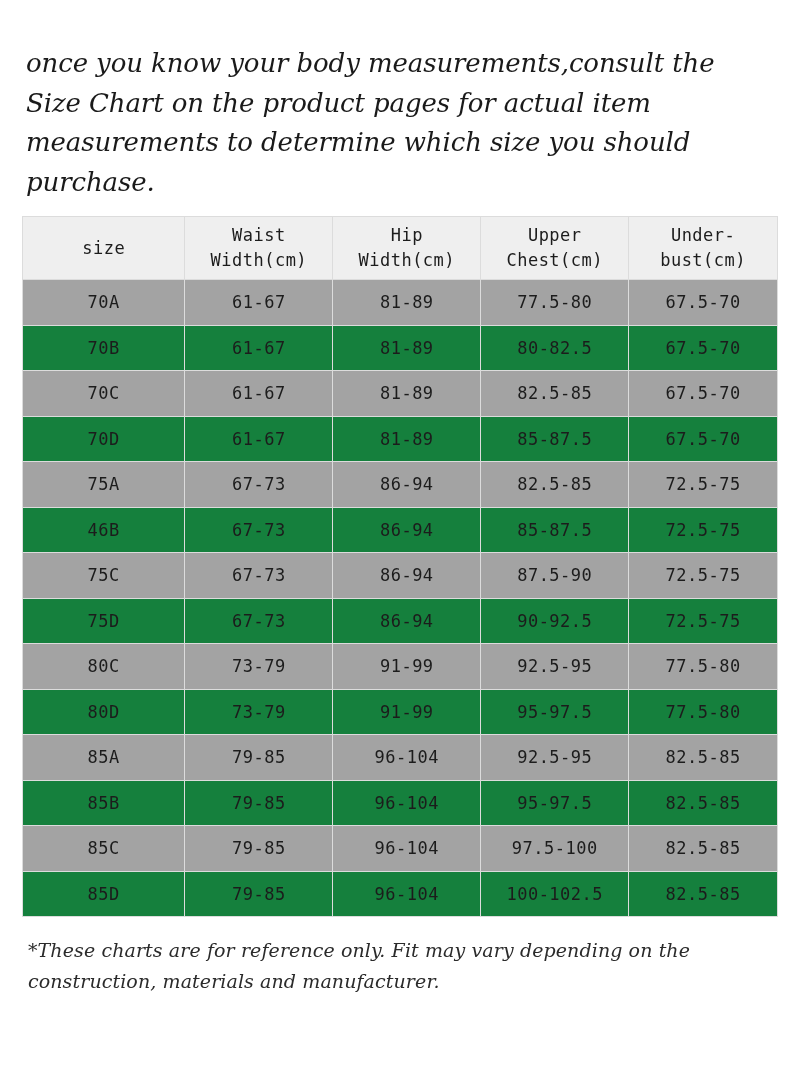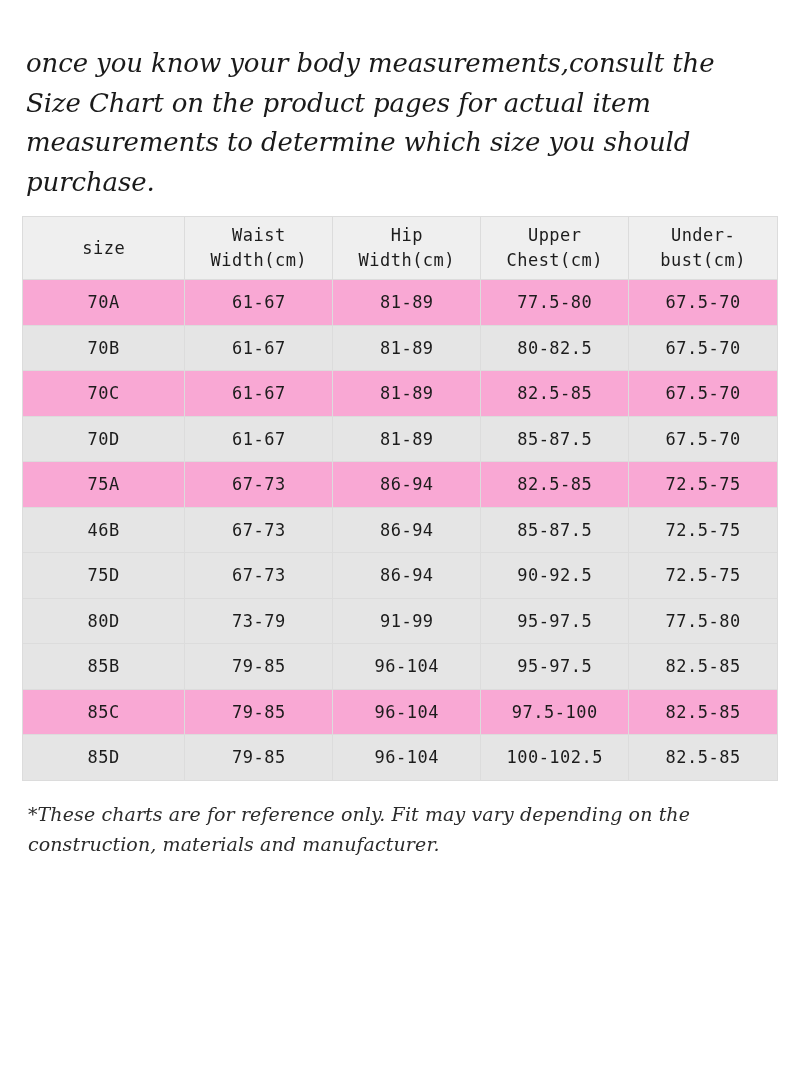--- a/index.html
+++ b/index.html
@@ -56,24 +56,24 @@
     letter-spacing: 0.5px;
   }
   table.size-table thead th {
     height: 62px;
     font-weight: normal;
     font-size: 17px;
     line-height: 1.45;
     background: #efefef;
   }
   table.size-table tbody tr.odd td {
-    background: #f9a8d4;
+    background: #a3a3a3;
   }
   table.size-table tbody tr.even td {
-    background: #e5e5e5;
+    background: #15803d;
   }
   .header-two-line span {
     display: block;
   }
   .footnote {
     font-family: "DejaVu Serif", serif;
     font-style: italic;
     font-size: 19px;
     line-height: 1.62;
     color: #2b2b2b;
@@ -165,34 +165,55 @@
           <td>82.5-85</td>
           <td>72.5-75</td>
         </tr>
         <tr class="even">
           <td>46B</td>
           <td>67-73</td>
           <td>86-94</td>
           <td>85-87.5</td>
           <td>72.5-75</td>
         </tr>
+        <tr class="odd">
+          <td>75C</td>
+          <td>67-73</td>
+          <td>86-94</td>
+          <td>87.5-90</td>
+          <td>72.5-75</td>
+        </tr>
         <tr class="even">
           <td>75D</td>
           <td>67-73</td>
           <td>86-94</td>
           <td>90-92.5</td>
           <td>72.5-75</td>
+        </tr>
+        <tr class="odd">
+          <td>80C</td>
+          <td>73-79</td>
+          <td>91-99</td>
+          <td>92.5-95</td>
+          <td>77.5-80</td>
         </tr>
         <tr class="even">
           <td>80D</td>
           <td>73-79</td>
           <td>91-99</td>
           <td>95-97.5</td>
           <td>77.5-80</td>
         </tr>
+        <tr class="odd">
+          <td>85A</td>
+          <td>79-85</td>
+          <td>96-104</td>
+          <td>92.5-95</td>
+          <td>82.5-85</td>
+        </tr>
         <tr class="even">
           <td>85B</td>
           <td>79-85</td>
           <td>96-104</td>
           <td>95-97.5</td>
           <td>82.5-85</td>
         </tr>
         <tr class="odd">
           <td>85C</td>
           <td>79-85</td>

